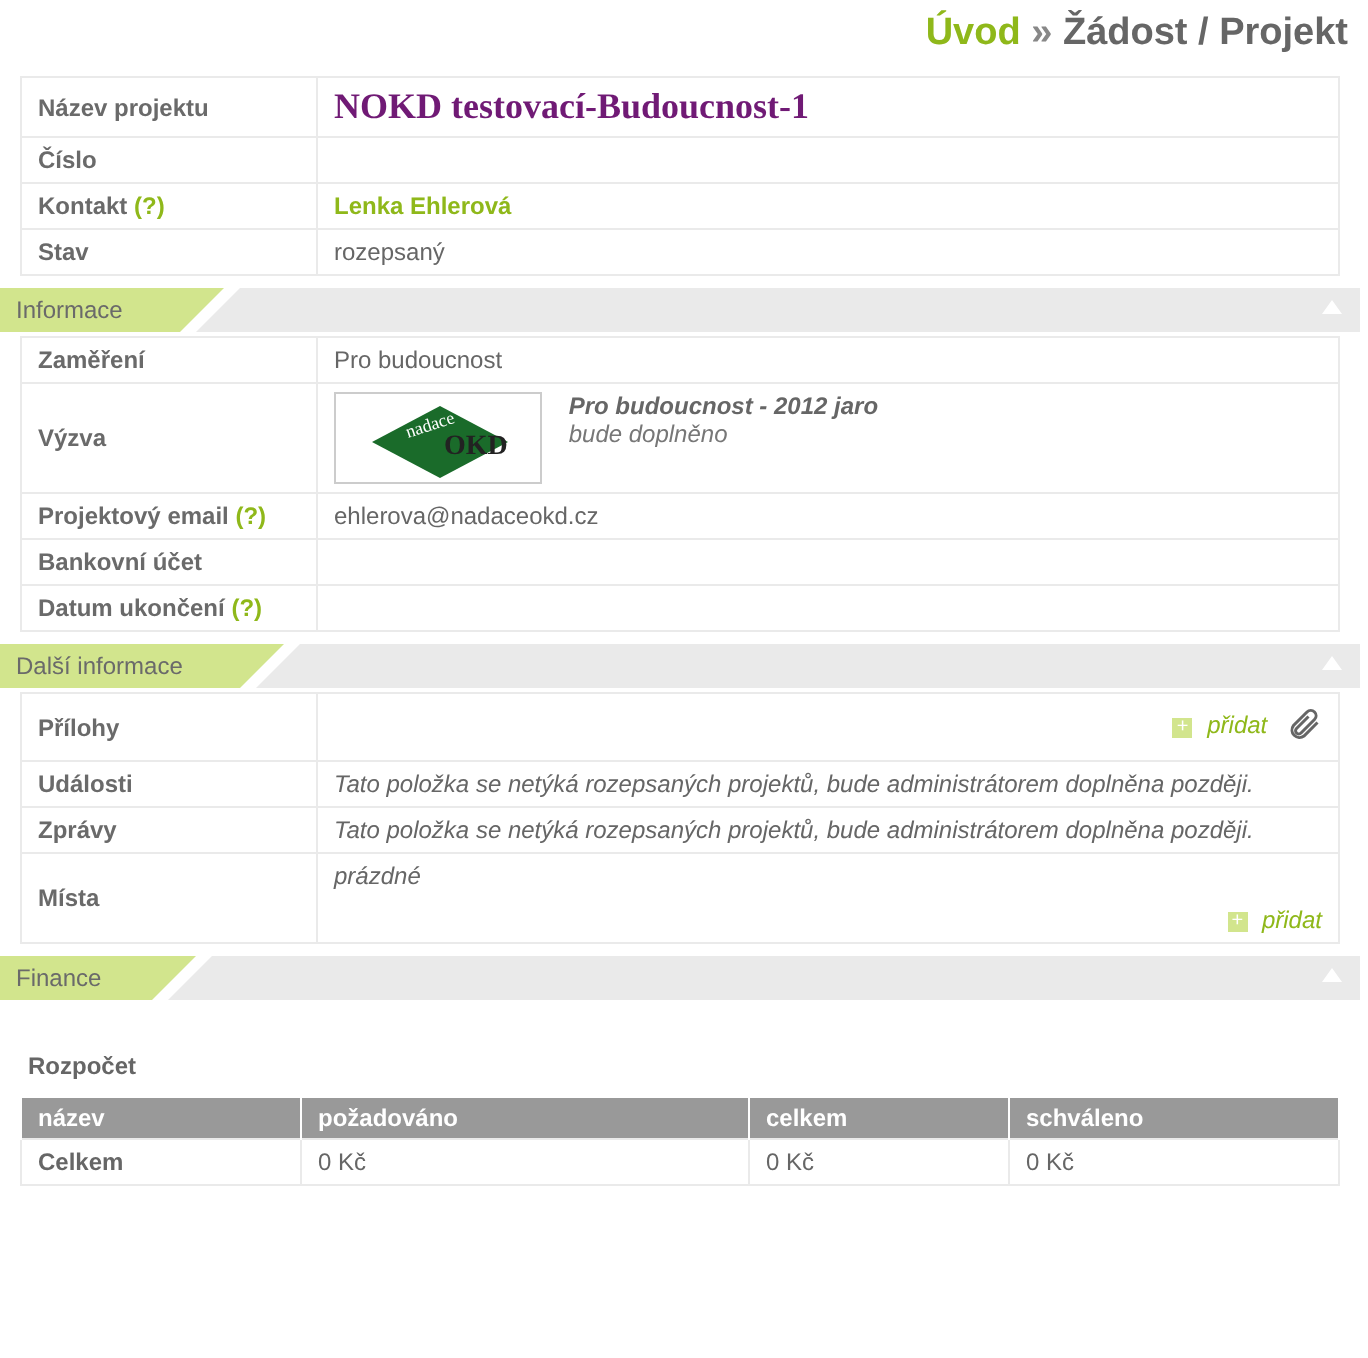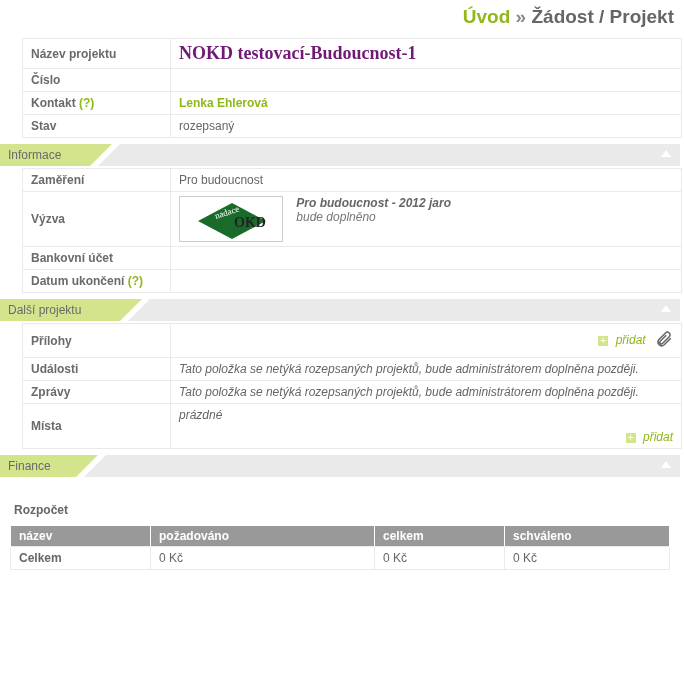--- a/index.html
+++ b/index.html
@@ -16,21 +16,21 @@
     font-size: 19px;
     font-weight: bold;
     color: #666;
   }
   .breadcrumb a { color: #8fb81a; text-decoration: none; }
   .breadcrumb .sep { color: #888; }
   .breadcrumb .current { color: #666; }
 
   .detail-table {
     width: 660px;
-    margin: 0 10px 6px 22px;
+    margin: 0 10px 6px 10px;
     border-collapse: collapse;
   }
   .detail-table td {
     border: 1px solid #eaeaea;
     padding: 4px 8px;
     vertical-align: middle;
     font-size: 12px;
   }
   .detail-table td.label {
     width: 148px;
@@ -211,35 +211,42 @@
           <text x="54" y="30" font-family="Verdana" font-size="14" font-weight="bold" fill="#222">OKD</text>
         </svg>
       </div>
       <div class="vyzva-text">
         <div class="title">Pro budoucnost - 2012 jaro</div>
         <div class="sub">bude doplněno</div>
       </div>
     </td>
   </tr>
   <tr>
+    <td class="label">
+      <span>Projektový email</span>
+      <span class="q">(?)</span>
+    </td>
+    <td class="value">ehlerova@nadaceokd.cz</td>
+  </tr>
+  <tr>
     <td class="label">Bankovní účet</td>
     <td class="value"></td>
   </tr>
   <tr>
     <td class="label">
       <span>Datum ukončení</span>
       <span class="q">(?)</span>
     </td>
     <td class="value"></td>
   </tr>
 </tbody>
   </table>
 
 <div class="section-bar">
-  <div class="tab" style="width:120px">Další projektu</div>
+  <div class="tab" style="width:120px">Další informace</div>
   <div class="tri" style="left:120px"></div>
   <div class="rest" style="width:530px">
       <div class="tri2"></div>
     </div>
   <div class="arrow">
     <svg viewBox="0 0 16 16">
         <path d="M8 3 L13 10 L3 10 Z" fill="#ffffff"></path>
       </svg>
   </div>
 </div>

